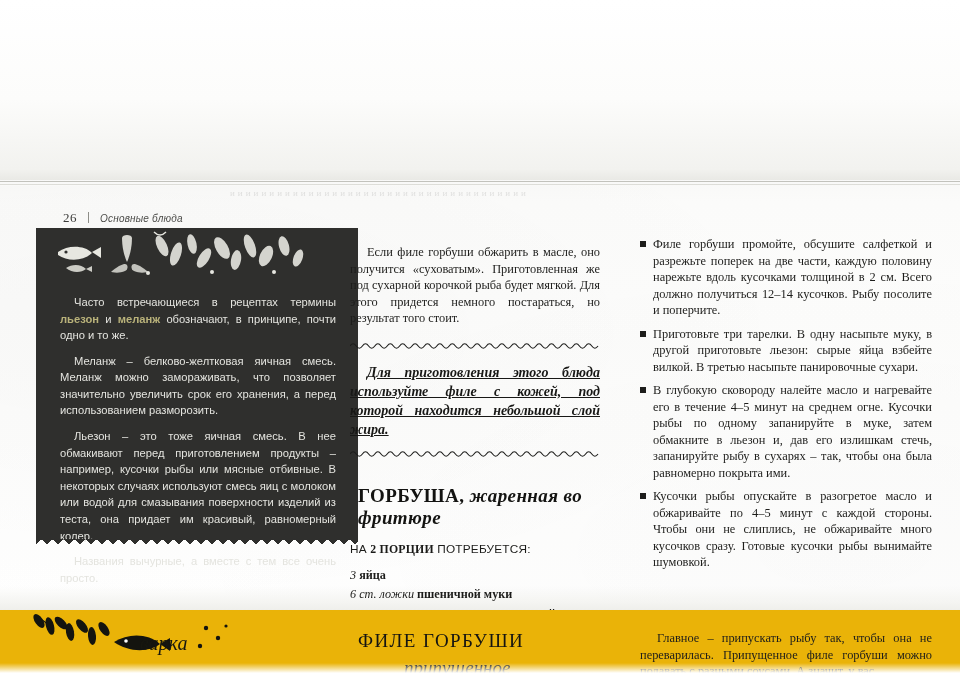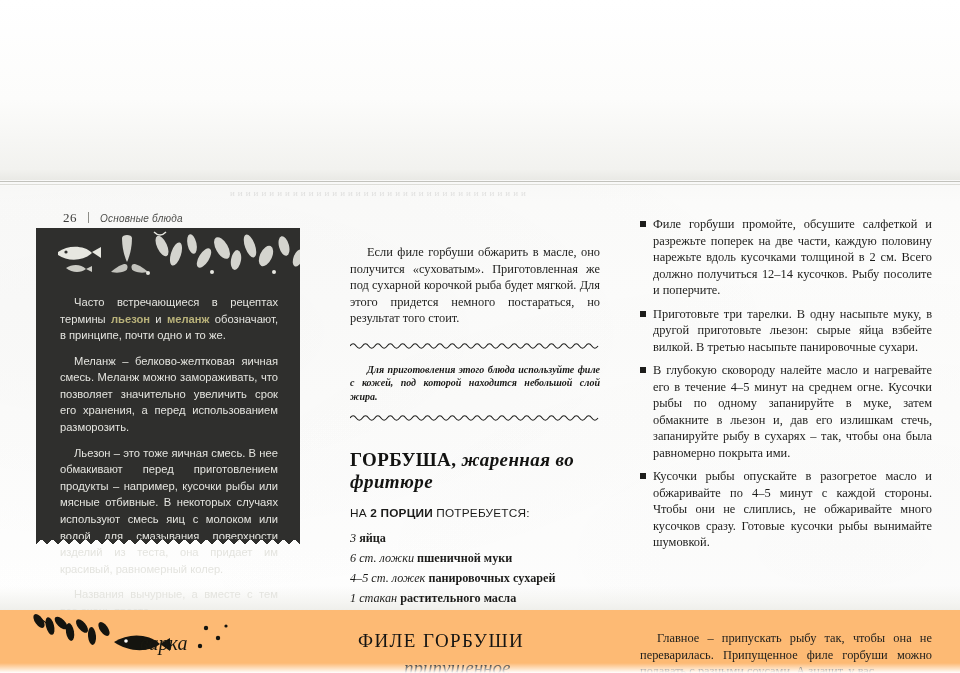--- a/index.html
+++ b/index.html
@@ -83,21 +83,21 @@
     color: #4b4b48;
     letter-spacing: .2px;
     font-family: "Liberation Sans", sans-serif;
     font-style: italic;
   }
 
   
   .sidebar {
     position: absolute;
     left: 36px; top: 228px;
-    width: 264px; height: 312px;
+    width: 322px; height: 312px;
     background: #2f2f2d;
     color: #e9e9e4;
   }
   .sidebar::after{
     
     content:"";
     position:absolute;
     left:0; bottom:-9px;
     width:100%; height:10px;
     background:
@@ -123,61 +123,62 @@
   .sb-term { color: #b9b27a; font-weight: bold; }
 
   
   .col-mid {
     position: absolute;
     left: 350px; top: 232px;
     width: 250px;
   }
   .col-right {
     position: absolute;
-    left: 640px; top: 216px;
+    left: 640px; top: 236px;
     width: 292px;
   }
   .body-p {
     margin: 12px 0 8px 0;
     font-size: 12.4px;
     line-height: 1.33;
     text-align: justify;
     text-indent: 17px;
     color: #1d1d1b;
   }
   .wave-rule {
     width: 250px; height: 9px;
     margin: 6px 0 9px 0;
   }
   .note {
-    font-size: 10px;
+    font-size: 14px;
     line-height: 1.36;
     font-style: italic;
     font-weight: bold;
     text-align: justify;
     text-indent: 17px;
     margin: 0 0 4px 0;
     color: #181816;
+    text-decoration: underline;
   }
   .recipe-title {
     font-family: "Liberation Serif", serif;
     font-size: 19px;
     letter-spacing: .4px;
-    margin: 14px 0 13px 0;
+    margin: 14px 0 13px 8px;
     color: #131311;
   }
   .recipe-title .ital { font-style: italic; }
   .serves {
     font-family: "Liberation Sans", sans-serif;
     font-size: 11.8px;
     letter-spacing: .2px;
     margin: 0 0 9px 0;
     color: #1b1b19;
   }
-  .serves b { font-weight: bold; }
+  .serves b { font-weight: bold; font-family: Liberation Serif, serif; }
   .ingredients {
     list-style: none;
     margin: 0; padding: 0;
     font-family: "Liberation Serif", serif;
     font-style: italic;
     font-size: 12.2px;
     line-height: 1.62;
     color: #1b1b19;
   }
   .ingredients b { font-style: normal; font-weight: bold; }
@@ -197,21 +198,21 @@
     left: 0; top: 5px;
     width: 6px; height: 6px;
     background: #1d1d1b;
   }
 
   
   .bottom-band {
     position: absolute;
     left: 0; top: 610px;
     width: 960px; height: 63px;
-    background: #fdba74;
+    background: #eab308;
     overflow: hidden;
   }
   .sprig {
     position: absolute;
     left: 30px; top: 2px;
   }
   .varka {
     position: absolute;
     left: 140px; top: 22px;
     font-family: "Liberation Serif", serif;

